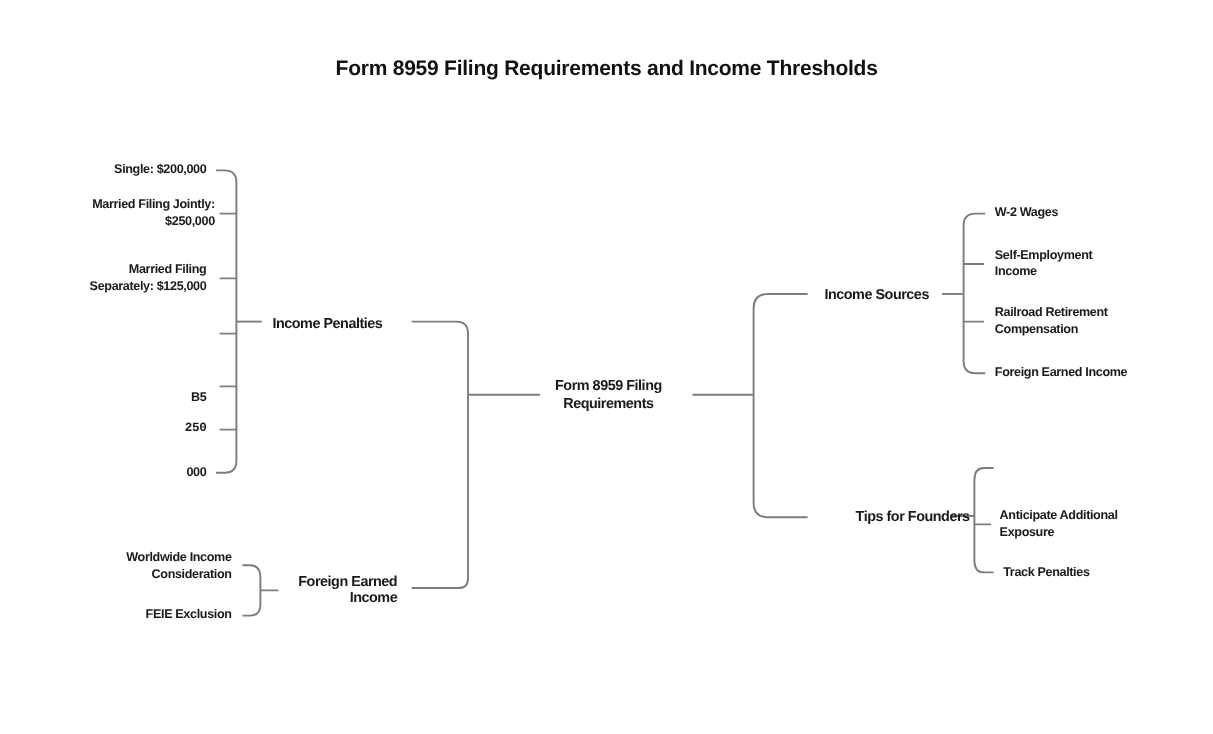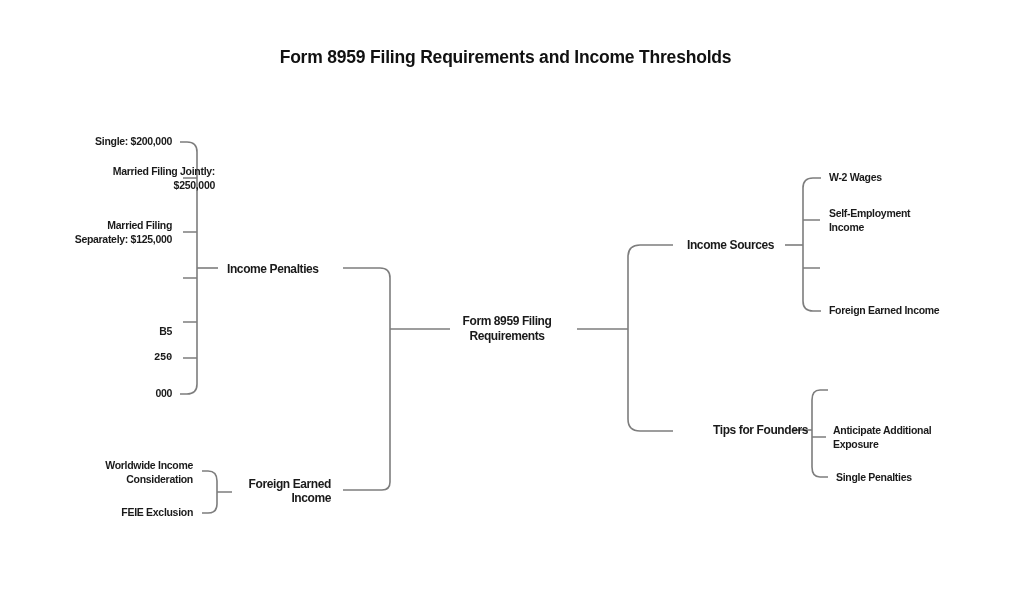--- a/index.html
+++ b/index.html
@@ -53,41 +53,43 @@
       <path d="M202 471 H208 Q217 471 217 481 V504 Q217 513 208 513 H202
                M217 492 H232"></path>
     </g>
   </svg>
 
   <div class="title">Form 8959 Filing Requirements and Income Thresholds</div>
 
   <div class="lbl branch" style="left:227px;top:269px;">Income Penalties</div>
 
   <div class="lbl child alignR" style="right:839px;top:142px;">Single: $200,000</div>
-  <div class="lbl child alignR" style="right:796px;top:178px;">Married Filing Jointly:
+  <div class="lbl child alignR" style="right:832px;top:178px;">Married Filing Jointly:
 $250,000</div>
   <div class="lbl child alignR" style="right:839px;top:232px;">Married Filing
 Separately: $125,000</div>
   <div class="lbl child alignR" style="right:839px;top:332px;text-align:right;">B5</div>
   <div class="lbl child alignR" style="right:839px;top:358px;font-family:Liberation Mono, monospace;">250</div>
   <div class="lbl child alignR" style="right:839px;top:394px;">000</div>
 
   <div class="lbl branch alignR" style="right:680px;top:491px;">Foreign Earned
 Income</div>
   <div class="lbl child alignR" style="right:818px;top:472px;">Worldwide Income
 Consideration</div>
   <div class="lbl child alignR" style="right:818px;top:513px;">FEIE Exclusion</div>
 
   <div class="lbl rootnode" style="left:507px;top:329px;transform:translate(-50%,-50%);">Form 8959 Filing
 Requirements</div>
 
   <div class="lbl branch" style="left:687px;top:245px;">Income Sources</div>
   <div class="lbl child" style="left:829px;top:178px;">W-2 Wages</div>
   <div class="lbl child" style="left:829px;top:220px;">Self-Employment
 Income</div>
+  <div class="lbl child" style="left:829px;top:268px;">Railroad Retirement
+Compensation</div>
   <div class="lbl child" style="left:829px;top:311px;">Foreign Earned Income</div>
 
   <div class="lbl branch" style="left:688px;top:430px;margin-left:25px;">Tips for Founders</div>
   <div class="lbl child" style="left:833px;top:437px;">Anticipate Additional
 Exposure</div>
-  <div class="lbl child" style="left:836px;top:478px;">Single Penalties</div>
+  <div class="lbl child" style="left:836px;top:478px;">Track Penalties</div>
 
 </div>
 
 </body></html>

